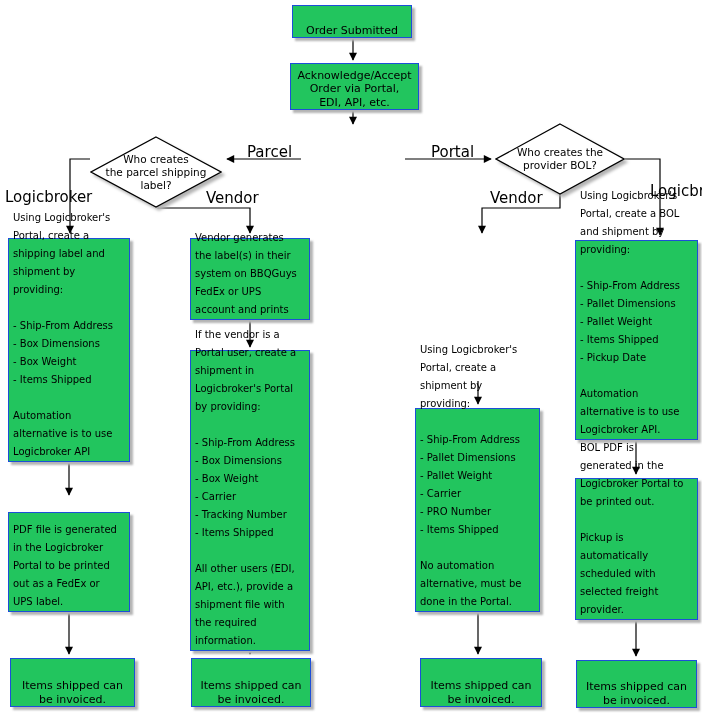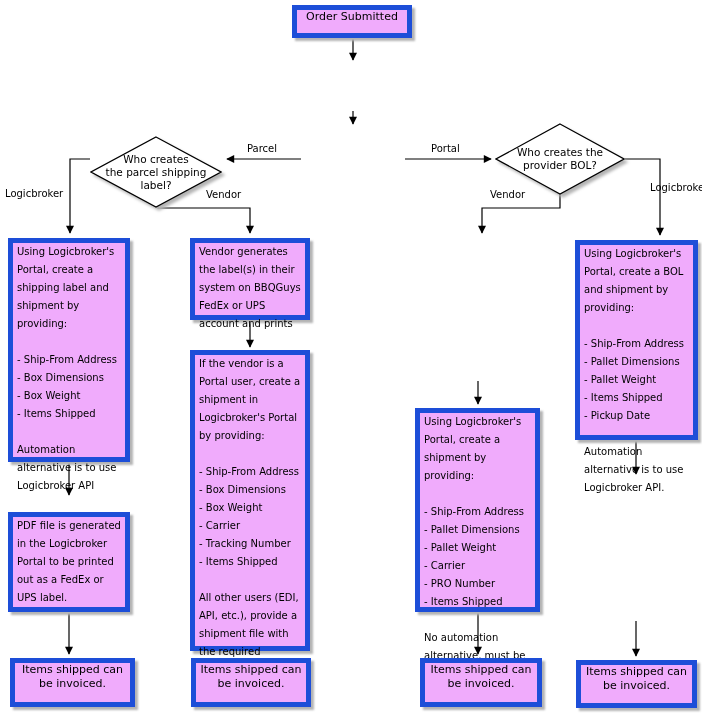--- a/index.html
+++ b/index.html
@@ -1,27 +1,27 @@
 <!DOCTYPE html>
 <html><head>
 <meta charset="utf-8">
 <style>
   html,body{margin:0;padding:0;background:#fff;font-family:"DejaVu Sans",sans-serif;color:#000;}
   .canvas{position:relative;width:702px;height:714px;background:#fff;overflow:hidden;}
   .overlay{position:absolute;left:0;top:0;z-index:1;}
-  .node{position:absolute;z-index:2;background:#f0abfc;border:5px solid #1d4ed8;box-shadow:3px 3px 2px #b4b4b4;
-        display:flex;align-items:flex-start;box-sizing:border-box;}
+  .node{position:absolute;z-index:2;background:#22c55e;border:1px solid #1d4ed8;box-shadow:3px 3px 2px #b4b4b4;
+        display:flex;align-items:flex-end;box-sizing:border-box;}
   .node .txt{white-space:pre-line;font-size:10px;line-height:18px;padding:0 4px;}
   .node.center{justify-content:center;text-align:center;}
   .node.center .txt{font-size:11px;line-height:13.5px;}
   .diamond{position:absolute;z-index:2;filter:drop-shadow(3px 3px 1.5px #b4b4b4);}
   .diamond svg{display:block;}
   .dtxt{position:absolute;inset:0;display:flex;align-items:center;justify-content:center;
         text-align:center;white-space:pre-line;font-size:10.5px;line-height:13px;}
-  .edge-label{position:absolute;z-index:2;font-size:10px;}
+  .edge-label{position:absolute;z-index:2;font-size:15px;}
 </style>
 </head>
 <body>
 
 <div class="canvas">
 
   <svg class="overlay" width="702" height="714">
     <defs>
       <marker id="arw" viewBox="0 0 10 10" refX="9" refY="5" markerWidth="9" markerHeight="8" orient="auto" markerUnits="userSpaceOnUse">
         <path d="M0,0 L10,5 L0,10 Z" fill="#000"></path>
@@ -44,20 +44,25 @@
       <path d="M478,613 V654" marker-end="url(#arw)"></path>
       <path d="M636,441 V474" marker-end="url(#arw)"></path>
       <path d="M636,621 V656" marker-end="url(#arw)"></path>
     </g>
   </svg>
 
   <div class="node center" style="left:292px;top:5px;width:120px;height:33px">
     <div class="txt">Order Submitted</div>
   </div>
 
+  <div class="node center" style="left:290px;top:63px;width:129px;height:47px">
+    <div class="txt">Acknowledge/Accept
+Order via Portal,
+EDI, API, etc.</div>
+  </div>
 
 
   <div class="diamond" style="left:90px;top:136px;width:132px;height:72px">
     <svg width="132" height="72">
       <polygon points="66,1 131,36 66,71 1,36" fill="#fff" stroke="#000" stroke-width="1.2"></polygon>
     </svg>
     <div class="dtxt">Who creates
 the parcel shipping
 label?</div>
   </div>
@@ -168,18 +173,30 @@
 - Ship-From Address
 - Pallet Dimensions
 - Pallet Weight
 - Items Shipped
 - Pickup Date
 
 Automation
 alternative is to use
 Logicbroker API.</div>
   </div>
+  <div class="node" style="left:575px;top:478px;width:123px;height:142px">
+    <div class="txt">BOL PDF is
+generated in the
+Logicbroker Portal to
+be printed out.
+
+Pickup is
+automatically
+scheduled with
+selected freight
+provider.</div>
+  </div>
   <div class="node center" style="left:576px;top:660px;width:121px;height:48px">
     <div class="txt">Items shipped can
 be invoiced.</div>
   </div>
 
 </div>
 
 </body></html>

